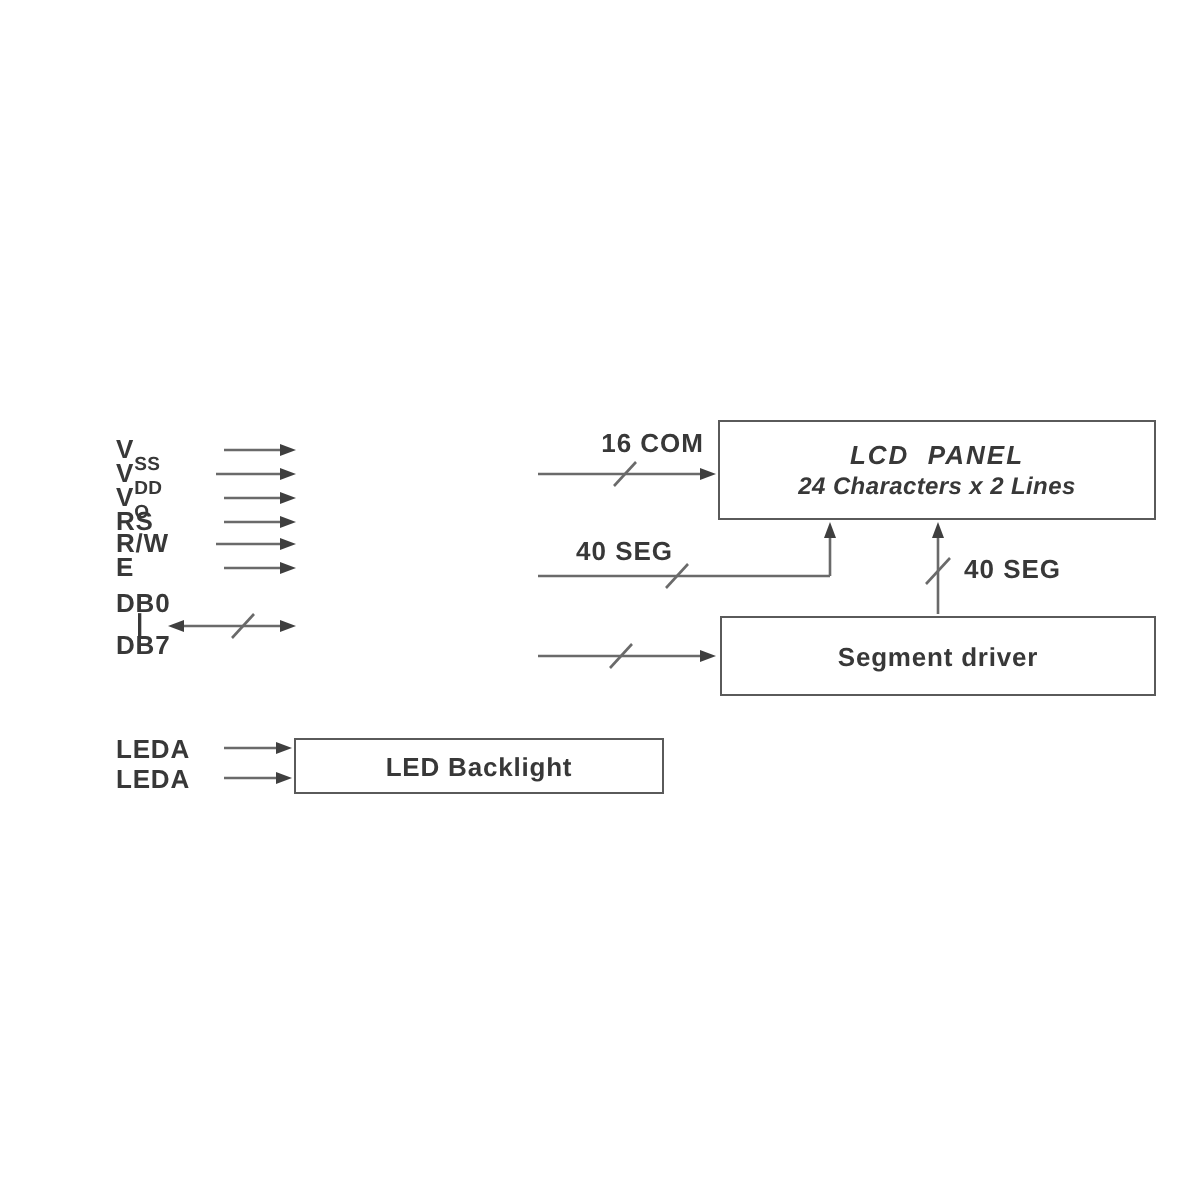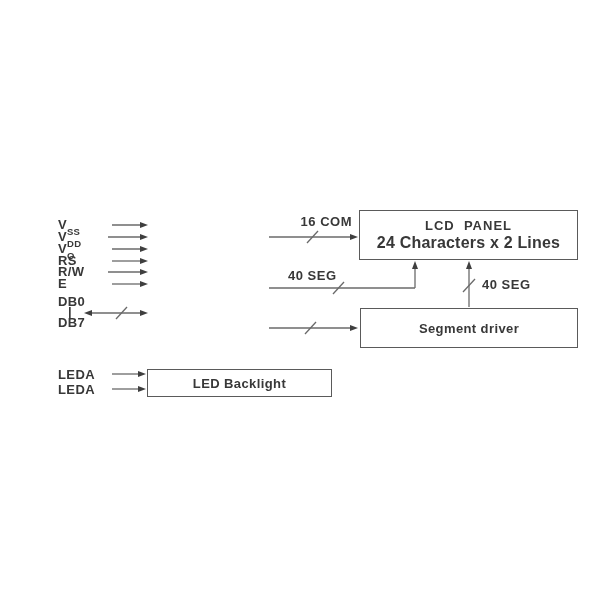--- a/index.html
+++ b/index.html
@@ -27,23 +27,23 @@
     position: absolute;
     border: 1.5px solid #5a5a5a;
     background: var(--bg);
     box-sizing: border-box;
     display: flex; align-items: center; justify-content: center;
     font-weight: bold;
   }
   .box.controller { left: 148px; top: 210px; width: 120px; height: 136px;
     align-items: flex-start; justify-content: flex-start; }
   .controller-text { padding: 27px 0 0 17px; font-size: 12.5px; line-height: 13.5px; letter-spacing: 0.3px; }
-  .box.panel { left: 359px; top: 210px; width: 219px; height: 50px; flex-direction: column; }
+  .box.panel { left: 359px; top: 210px; width: 219px; height: 50px; flex-direction: column; font-style: italic; }
   .panel-title { font-size: 13px; letter-spacing: 1px; white-space: pre; }
-  .panel-sub { font-size: 16px; letter-spacing: 0.2px; margin-top: 1px; }
+  .panel-sub { font-size: 12px; letter-spacing: 0.2px; margin-top: 1px; }
   .box.segdriver { left: 360px; top: 308px; width: 218px; height: 40px; font-size: 13px; letter-spacing: 0.4px; }
   .box.led { left: 147px; top: 369px; width: 185px; height: 28px; font-size: 13px; letter-spacing: 0.4px; }
 
   .sig {
     position: absolute; left: 58px;
     height: 14px; line-height: 14px;
     font-size: 13px; font-weight: bold; letter-spacing: 0.4px;
     white-space: nowrap;
   }
   .sig sub { font-size: 9.5px; position: relative; top: 2px; letter-spacing: 0.2px; }

